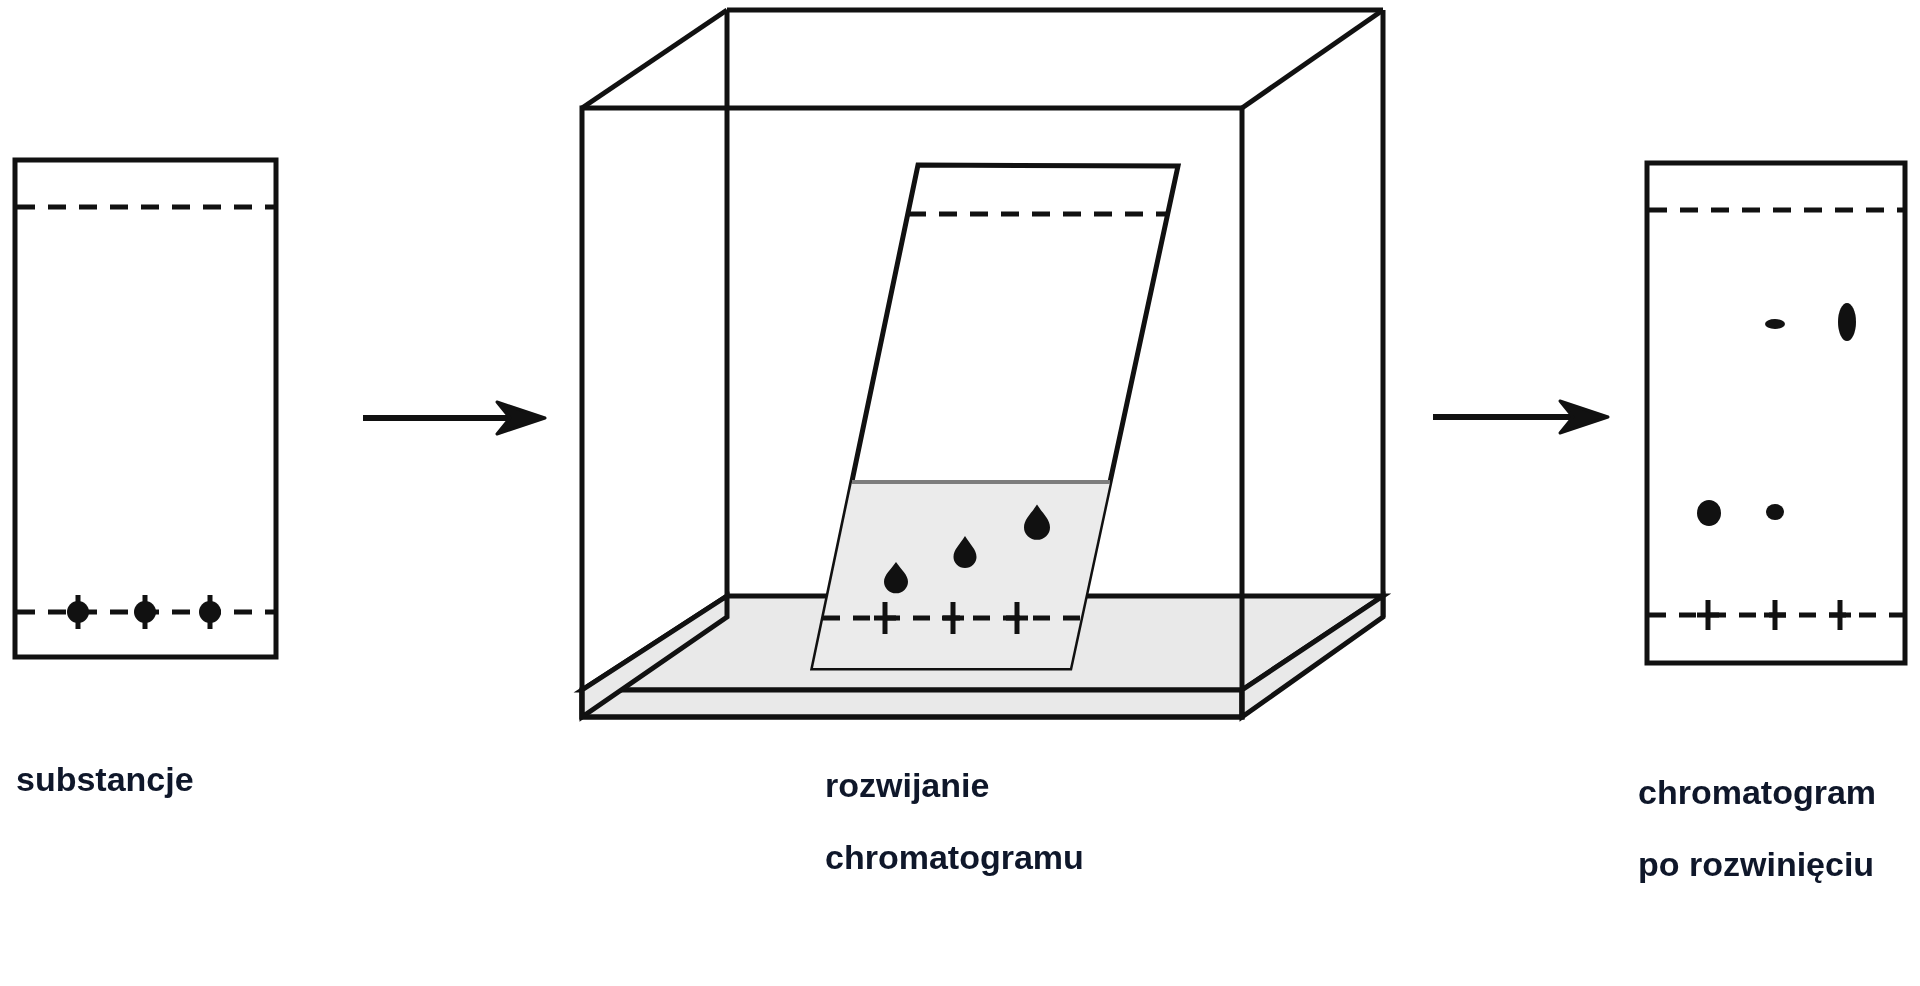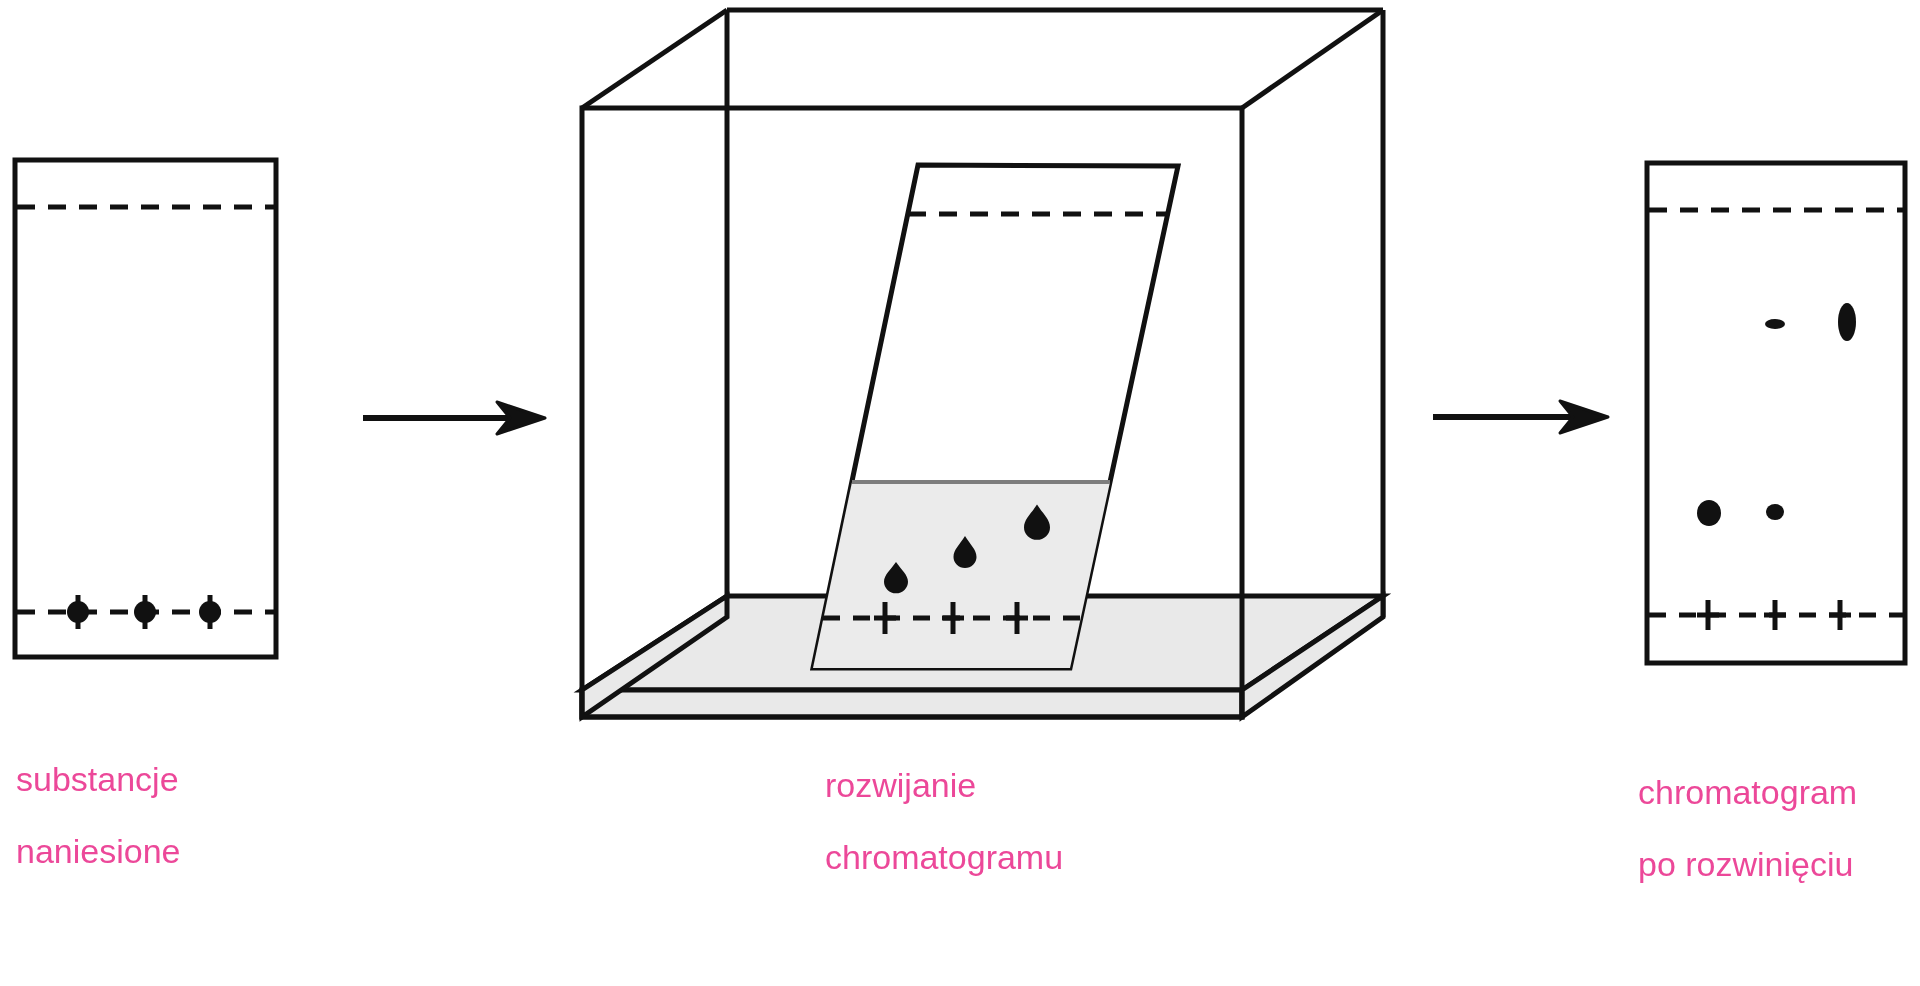--- a/index.html
+++ b/index.html
@@ -7,22 +7,22 @@
     position:relative;
     width:1920px;height:986px;
     background:#ffffff;
     font-family:"Liberation Sans","DejaVu Sans",sans-serif;
     overflow:hidden;
   }
   .canvas svg{position:absolute;left:0;top:0;}
   .caption{
     position:absolute;
     font-size:34px;
-    font-weight:400;
-    color:#ec4899;
+    font-weight:700;
+    color:#0f172a;
     line-height:72px;
     white-space:nowrap;
   }
   .caption span{display:block;}
 </style>
 </head>
 <body>
 
 <div class="canvas">
 
@@ -117,21 +117,20 @@
           <ellipse cx="1709" cy="513" rx="12" ry="13" fill="#111111"></ellipse>
           <ellipse cx="1775" cy="512" rx="9" ry="8" fill="#111111"></ellipse>
           <ellipse cx="1775" cy="324" rx="10" ry="5" fill="#111111"></ellipse>
           <ellipse cx="1847" cy="322" rx="9" ry="19" fill="#111111"></ellipse>
         </g>
     </g>
   </svg>
 
   <div class="caption" style="left:16px; top:743px;">
     <span>substancje</span>
-    <span>naniesione</span>
   </div>
 
   <div class="caption" style="left:825px; top:749px;">
     <span>rozwijanie</span>
     <span>chromatogramu</span>
   </div>
 
   <div class="caption" style="left:1638px; top:756px;">
     <span>chromatogram</span>
     <span>po rozwinięciu</span>

